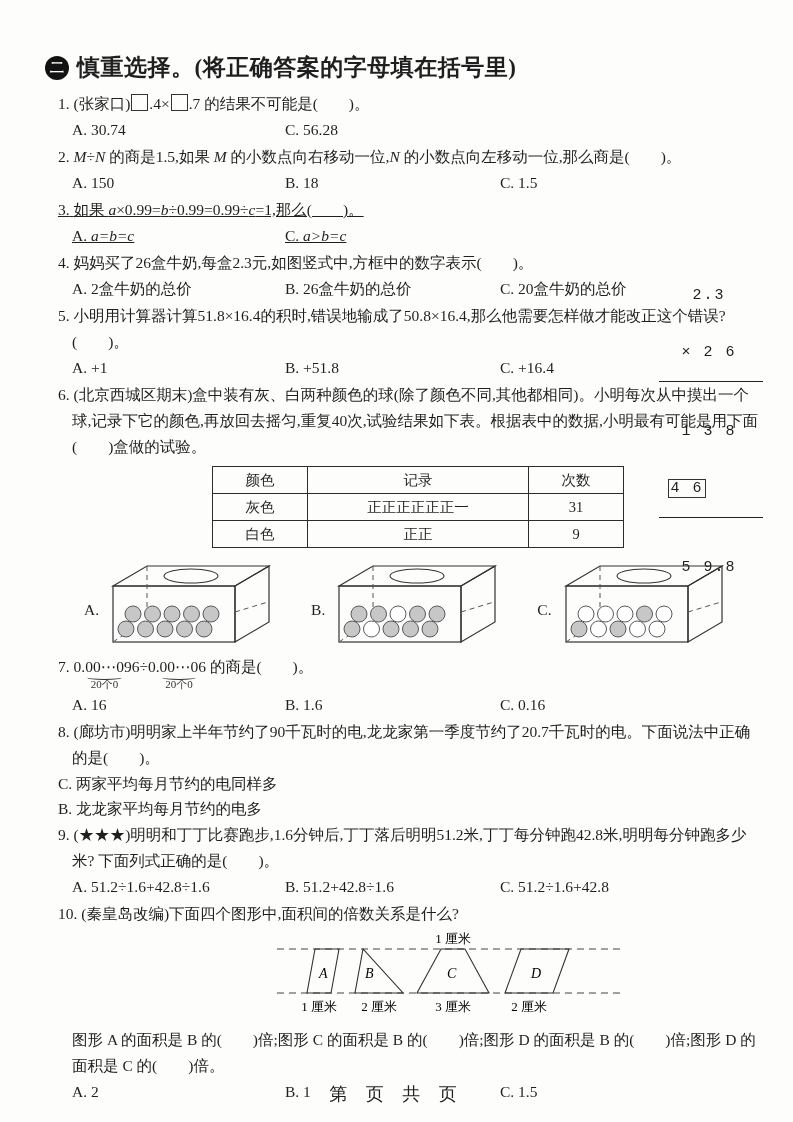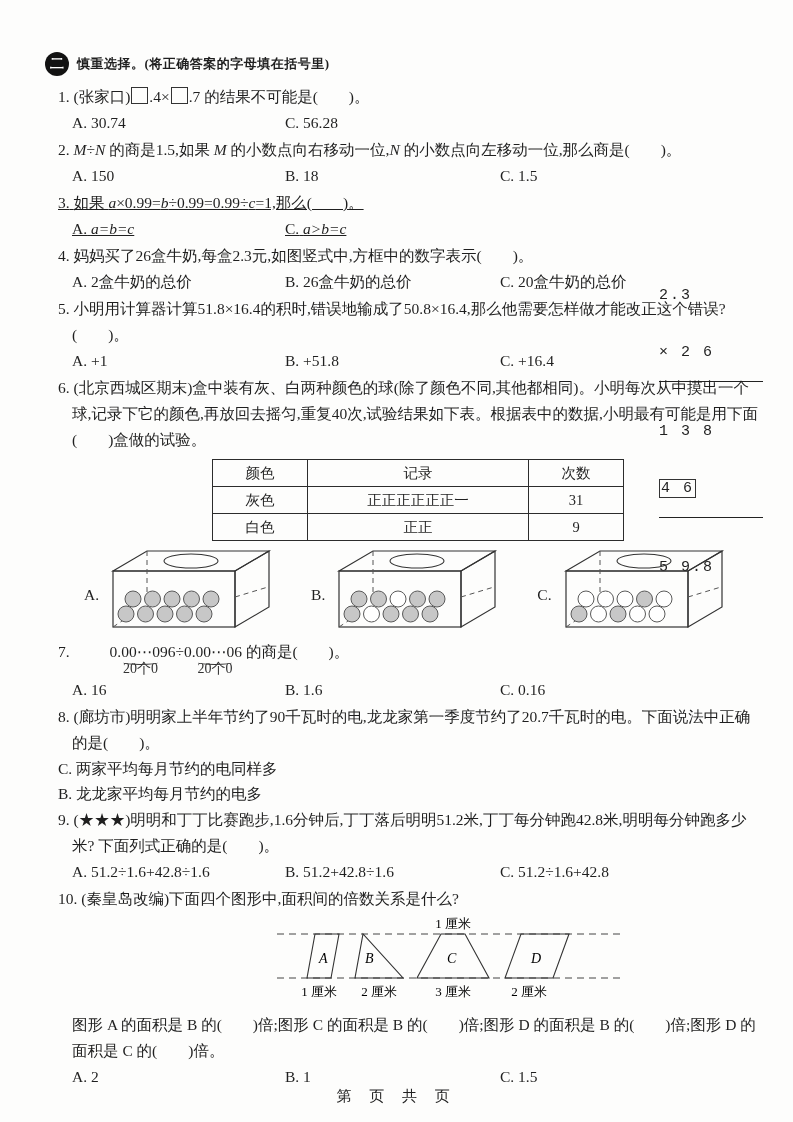--- a/index.html
+++ b/index.html
@@ -16,66 +16,66 @@
     position:absolute; left:45px; top:52px; right:28px;
   }
   
   .sec-header{display:flex;align-items:center;gap:8px;margin-bottom:8px;}
   .badge{
     width:24px;height:24px;border-radius:50%;background:#121212;color:#fff;
     display:flex;align-items:center;justify-content:center;
     font-size:14px;font-weight:bold;flex:0 0 auto;
     font-family:"Liberation Sans","DejaVu Sans",sans-serif;
   }
-  .sec-title{font-size:13px;font-weight:bold;letter-spacing:.5px;}
+  .sec-title{font-size:23px;font-weight:bold;letter-spacing:.5px;}
   
   .q{position:relative;padding-left:27px;text-indent:-14px;line-height:26px;margin:0 0 1px 0;}
   .qnum{display:inline;}
   .qline{display:inline;}
   .opts{display:flex;text-indent:0;line-height:26px;}
   .opt{white-space:nowrap;}
   .opts .opt:nth-child(1){width:213px;}
   .opts .opt:nth-child(2){width:215px;}
   .opts-stacked .opt{display:block;line-height:25px;white-space:nowrap;}
   i.mathv{font-family:"Liberation Serif",serif;font-style:italic;}
   
   .sqbox{display:inline-block;width:15px;height:15px;border:1.2px solid #333;vertical-align:-2px;margin:0 1px;text-indent:0;}
   
   .mult{
     position:absolute; top:196px; right:2px; width:104px;
     font-family:"Liberation Mono","DejaVu Sans Mono",monospace;
-    font-size:15px; line-height:19px; text-align:left;
+    font-size:15px; line-height:19px; text-align:center;
     letter-spacing:2px; white-space:pre;
   }
   .mrow{padding-right:4px;}
   .mrow.rule{border-bottom:1.4px solid #222;padding-bottom:19px;margin-bottom:2px;}
   .boxed46{border:1px solid #333;padding:0 1px;}
   
-  .q6table{border-collapse:collapse;margin:6px 0 4px 140px;text-indent:0;border-radius:6px;}
+  .q6table{border-collapse:collapse;margin:6px 0 12px 140px;text-indent:0;border-radius:6px;}
   .q6table td{border:1.4px solid #2c2c2c;text-align:center;font-size:14.5px;height:23px;padding:0 8px;}
   .q6table td:nth-child(1){width:78px;}
   .q6table td:nth-child(2){width:204px;}
   .q6table td:nth-child(3){width:78px;}
   
   .boxesrow{display:flex;justify-content:flex-start;gap:28px;padding-left:12px;margin:4px 0 6px 0;text-indent:0;}
   .boxgroup{display:flex;align-items:center;gap:2px;}
   .boxlabel{font-size:15.5px;transform:translateY(6px);}
   
   .ub{position:relative;display:inline-block;text-indent:0;}
   .ub .arc{position:absolute;left:2px;right:2px;top:calc(100% - 5px);height:4px;
     border-bottom:1.2px solid #333;border-radius:0 0 55% 55%;}
   .ub .cnt{position:absolute;top:calc(100% - 1px);left:50%;transform:translateX(-50%);
-    font-size:14px;line-height:10px;white-space:nowrap;color:#333;}
-  .q7line{margin-bottom:14px;margin-left:36px;}
+    font-size:11px;line-height:10px;white-space:nowrap;color:#333;}
+  .q7line{margin-bottom:14px;}
   
   .q10fig{margin:4px 0 2px 205px;text-indent:0;}
   
   .footer{
     position:absolute;left:0;bottom:16px;width:793px;text-align:center;
-    font-size:15px;letter-spacing:7px;color:#222;
+    font-size:18px;letter-spacing:7px;color:#222;
   }
   svg text{font-family:"Liberation Serif","DejaVu Serif",serif;}
 </style>
 </head>
 <body>
 
 <div class="page">
 
   <div class="sec-header">
     <span class="badge">二</span>

